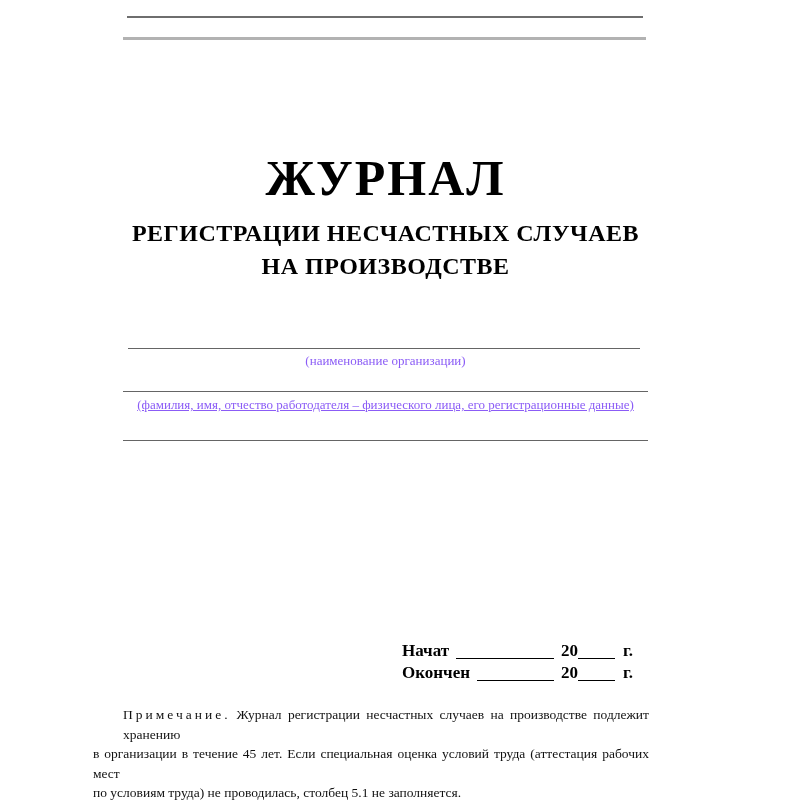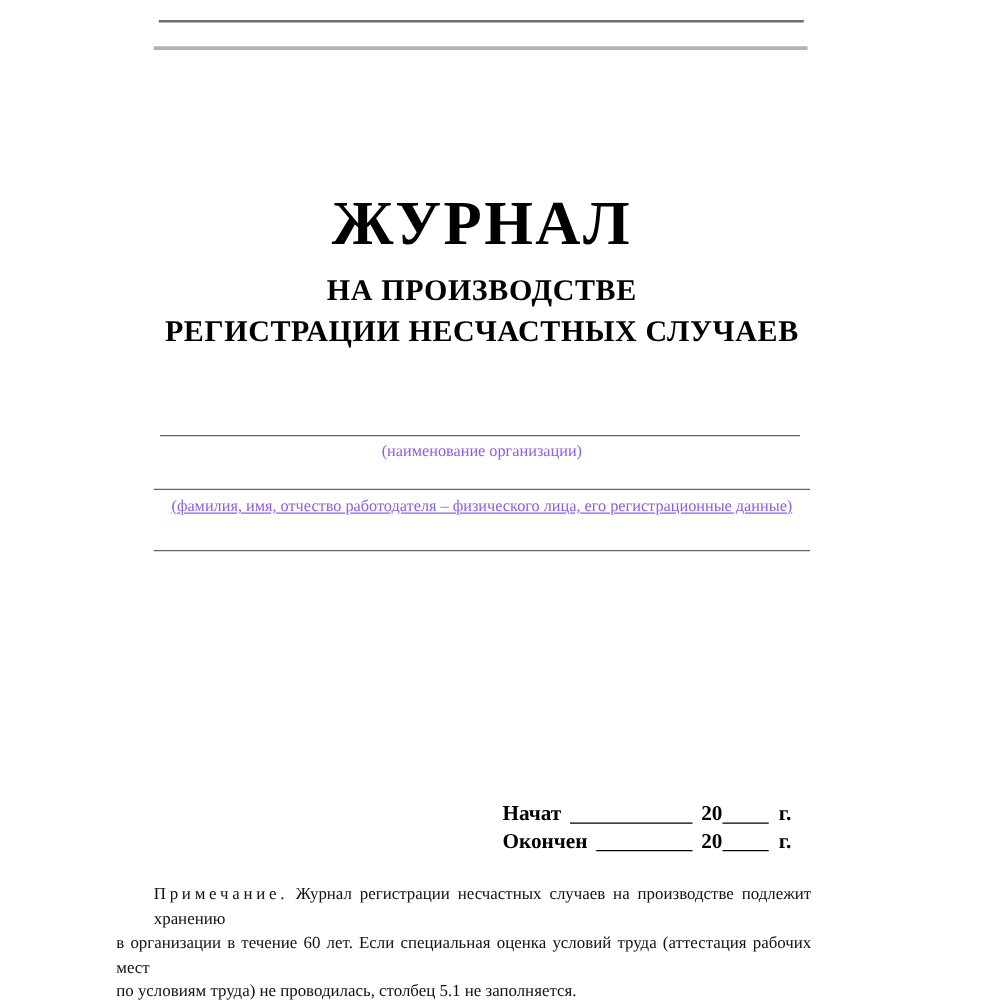--- a/index.html
+++ b/index.html
@@ -82,22 +82,22 @@
 <body>
 
 <div class="page">
 
   <div class="rule rule-dark" style="left:127px; top:16px; width:516px; height:2px;"></div>
   <div class="rule rule-light" style="left:123px; top:37px; width:523px; height:3px;"></div>
 
   <div class="title-block">
     <h1 class="main-title">ЖУРНАЛ</h1>
     <div class="subtitle">
+      <div>РЕГИСТРАЦИИ НЕСЧАСТНЫХ СЛУЧАЕВ</div>
       <div>НА ПРОИЗВОДСТВЕ</div>
-      <div>РЕГИСТРАЦИИ НЕСЧАСТНЫХ СЛУЧАЕВ</div>
     </div>
   </div>
 
   <div class="rule rule-thin" style="left:128px; top:348px; width:512px; height:1.4px;"></div>
   <div class="caption" style="top:353px;">(наименование организации)</div>
 
   <div class="rule rule-thin" style="left:123px; top:391px; width:525px; height:1.4px;"></div>
   <div class="caption" style="top:397px;text-decoration:underline;">(фамилия, имя, отчество работодателя – физического лица, его регистрационные данные)</div>
 
   <div class="rule rule-thin" style="left:123px; top:440px; width:525px; height:1.4px;"></div>
@@ -116,17 +116,17 @@
       <span>20</span>
       <span class="u u-year"></span>
       <span class="suffix">г.</span>
     </div>
   </div>
 
   <div class="note-block">
     <div class="note-line-just note-indent">
       <span class="note-label">Примечание.</span><span>Журнал регистрации несчастных случаев на производстве подлежит хранению</span>
     </div>
-    <div class="note-line-just">в организации в течение 60 лет. Если специальная оценка условий труда (аттестация рабочих мест</div>
+    <div class="note-line-just">в организации в течение 45 лет. Если специальная оценка условий труда (аттестация рабочих мест</div>
     <div>по условиям труда) не проводилась, столбец 5.1 не заполняется.</div>
   </div>
 
 </div>
 
 </body></html>

